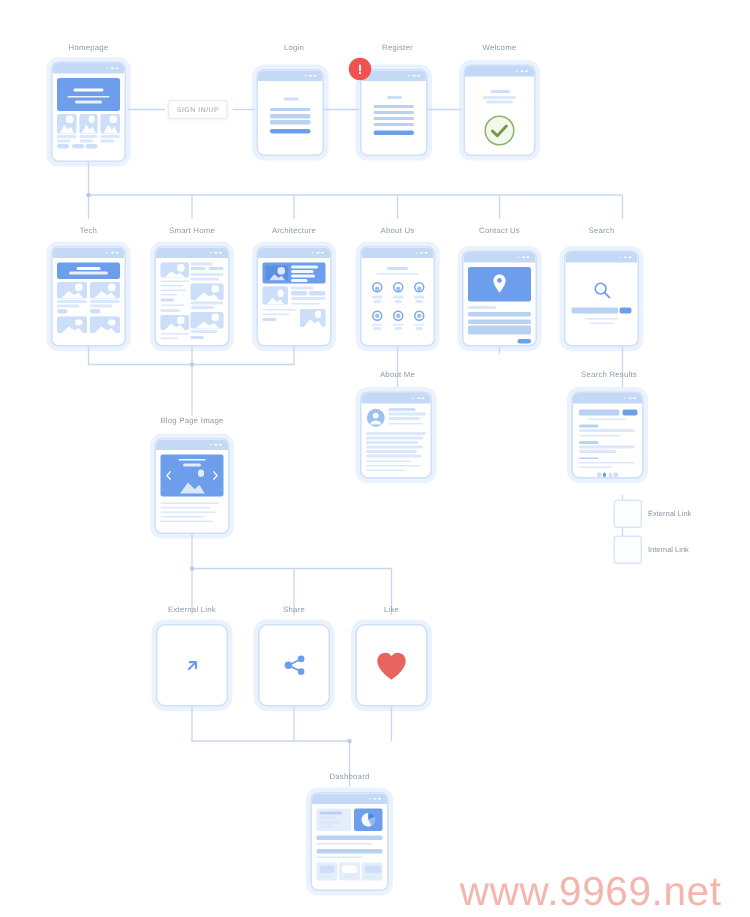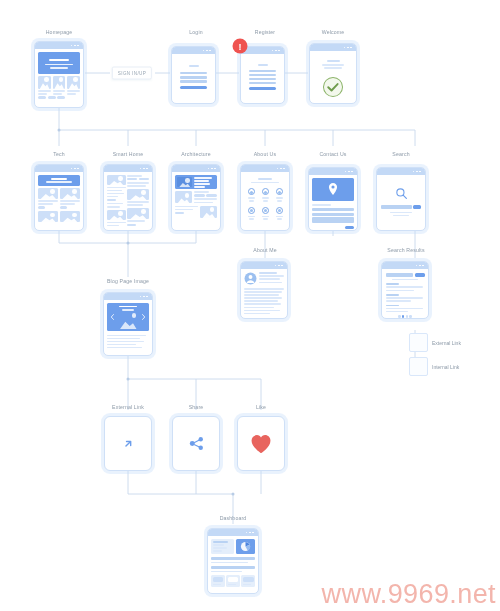--- a/index.html
+++ b/index.html
@@ -89,21 +89,21 @@
   }
 
   .badge{
     position:absolute;width:15px;height:15px;border-radius:50%;
     background:#ef5350;color:#fff;font-size:9px;font-weight:bold;
     display:flex;align-items:center;justify-content:center;
     transform:translate(-50%,-50%);
   }
 
   .wm{
-    position:absolute;right:4px;bottom:1px;
+    position:absolute;right:19px;bottom:1px;
     font-size:27px;color:#f3b5ac;letter-spacing:.4px;
     font-family:"Liberation Sans", sans-serif;
     white-space:nowrap;
   }
 </style>
 </head>
 <body>
 
 <div id="canvas">
 

